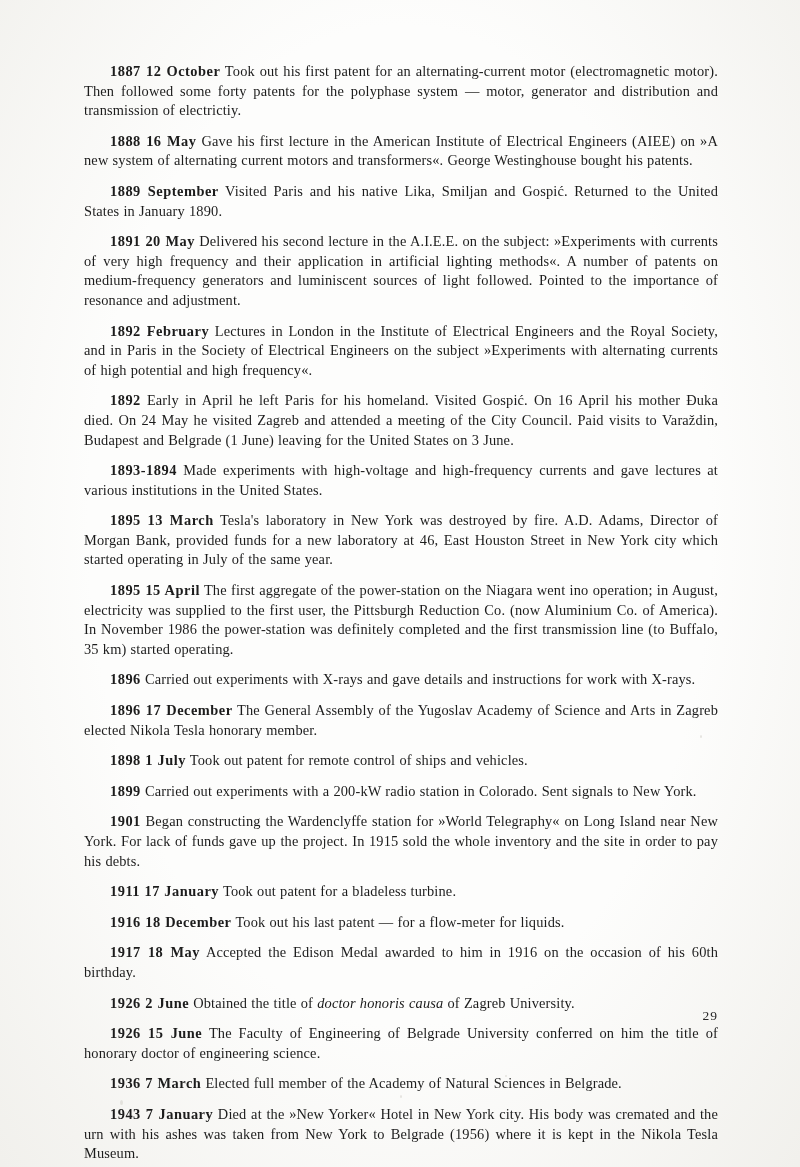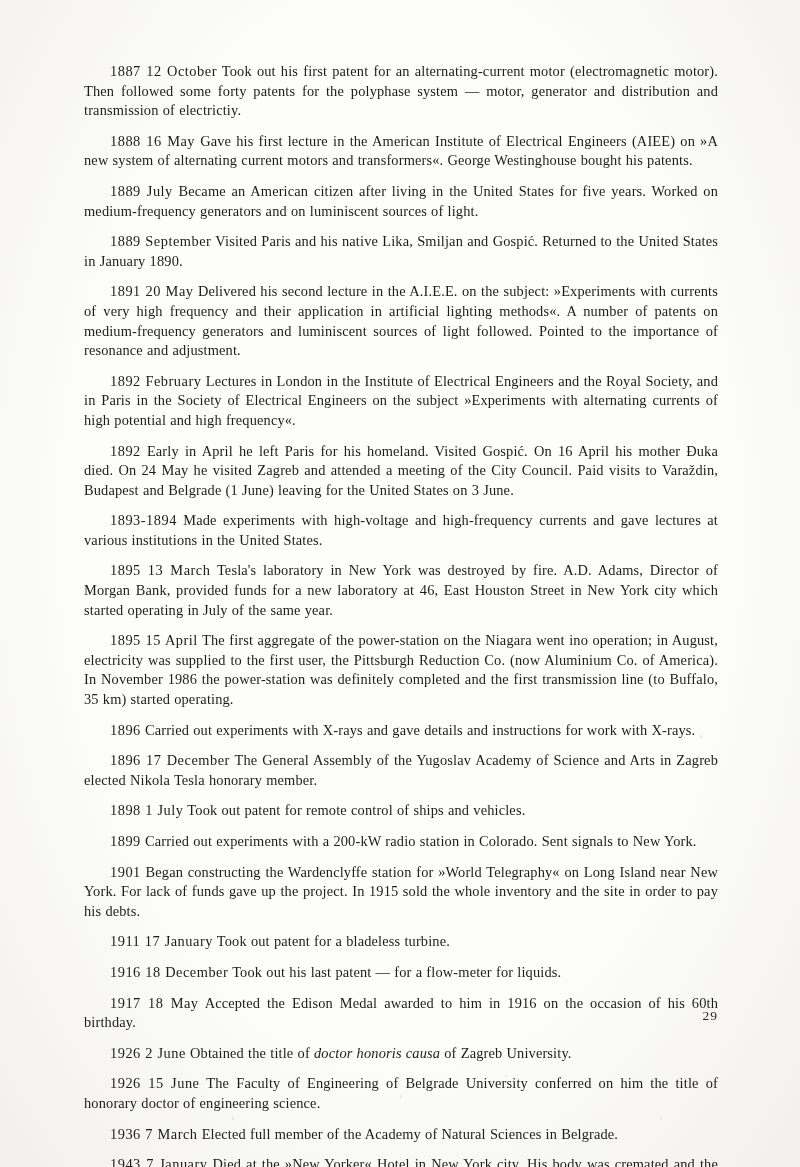--- a/index.html
+++ b/index.html
@@ -45,21 +45,21 @@
     text-align: justify;
     font-size: 14.4px;
     line-height: 19.6px;
     letter-spacing: 0.15px;
     word-spacing: 0.4px;
     -webkit-font-smoothing: none;
   }
   .entry:last-child { margin-bottom: 0; }
 
   .entry .lead {
-    font-weight: normal;
+    font-weight: bold;
     letter-spacing: 0.5px;
   }
   .entry .it { font-style: italic; }
 
   
   #watermark {
     position: absolute;
     left: 86px;
     top: 540px;
     width: 640px;
@@ -101,21 +101,20 @@
   <div class="speck" style="left:232px;top:1117px;width:2px;height:3px;"></div>
   <div class="speck" style="left:660px;top:1118px;width:2px;height:2px;"></div>
   <div class="speck" style="left:700px;top:735px;width:2px;height:3px;"></div>
 
   <div id="text-block">
 
     <p class="entry"><span class="lead">1887 12 October</span><span> Took out his first patent for an alternating-current motor (electromagnetic motor). Then followed some forty patents for the polyphase system — motor, generator and distribution and transmission of electrictiy.</span></p>
 
     <p class="entry"><span class="lead">1888 16 May</span><span> Gave his first lecture in the American Institute of Electrical Engineers (AIEE) on »A new system of alternating current motors and transformers«. George Westinghouse bought his patents.</span></p>
 
-    <p class="entry"><span class="lead">1889 July</span><span> Became an American citizen after living in the United States for five years. Worked on medium-frequency generators and on luminiscent sources of light.</span></p>
 
     <p class="entry"><span class="lead">1889 September</span><span> Visited Paris and his native Lika, Smiljan and Gospić. Returned to the United States in January 1890.</span></p>
 
     <p class="entry"><span class="lead">1891 20 May</span><span> Delivered his second lecture in the A.I.E.E. on the subject: »Experiments with currents of very high frequency and their application in artificial lighting methods«. A number of patents on medium-frequency generators and luminiscent sources of light followed. Pointed to the importance of resonance and adjustment.</span></p>
 
     <p class="entry"><span class="lead">1892 February</span><span> Lectures in London in the Institute of Electrical Engineers and the Royal Society, and in Paris in the Society of Electrical Engineers on the subject »Experiments with alternating currents of high potential and high frequency«.</span></p>
 
     <p class="entry"><span class="lead">1892</span><span> Early in April he left Paris for his homeland. Visited Gospić. On 16 April his mother Đuka died. On 24 May he visited Zagreb and attended a meeting of the City Council. Paid visits to Varaždin, Budapest and Belgrade (1 June) leaving for the United States on 3 June.</span></p>
 
     <p class="entry"><span class="lead">1893-1894</span><span> Made experiments with high-voltage and high-frequency currents and gave lectures at various institutions in the United States.</span></p>

